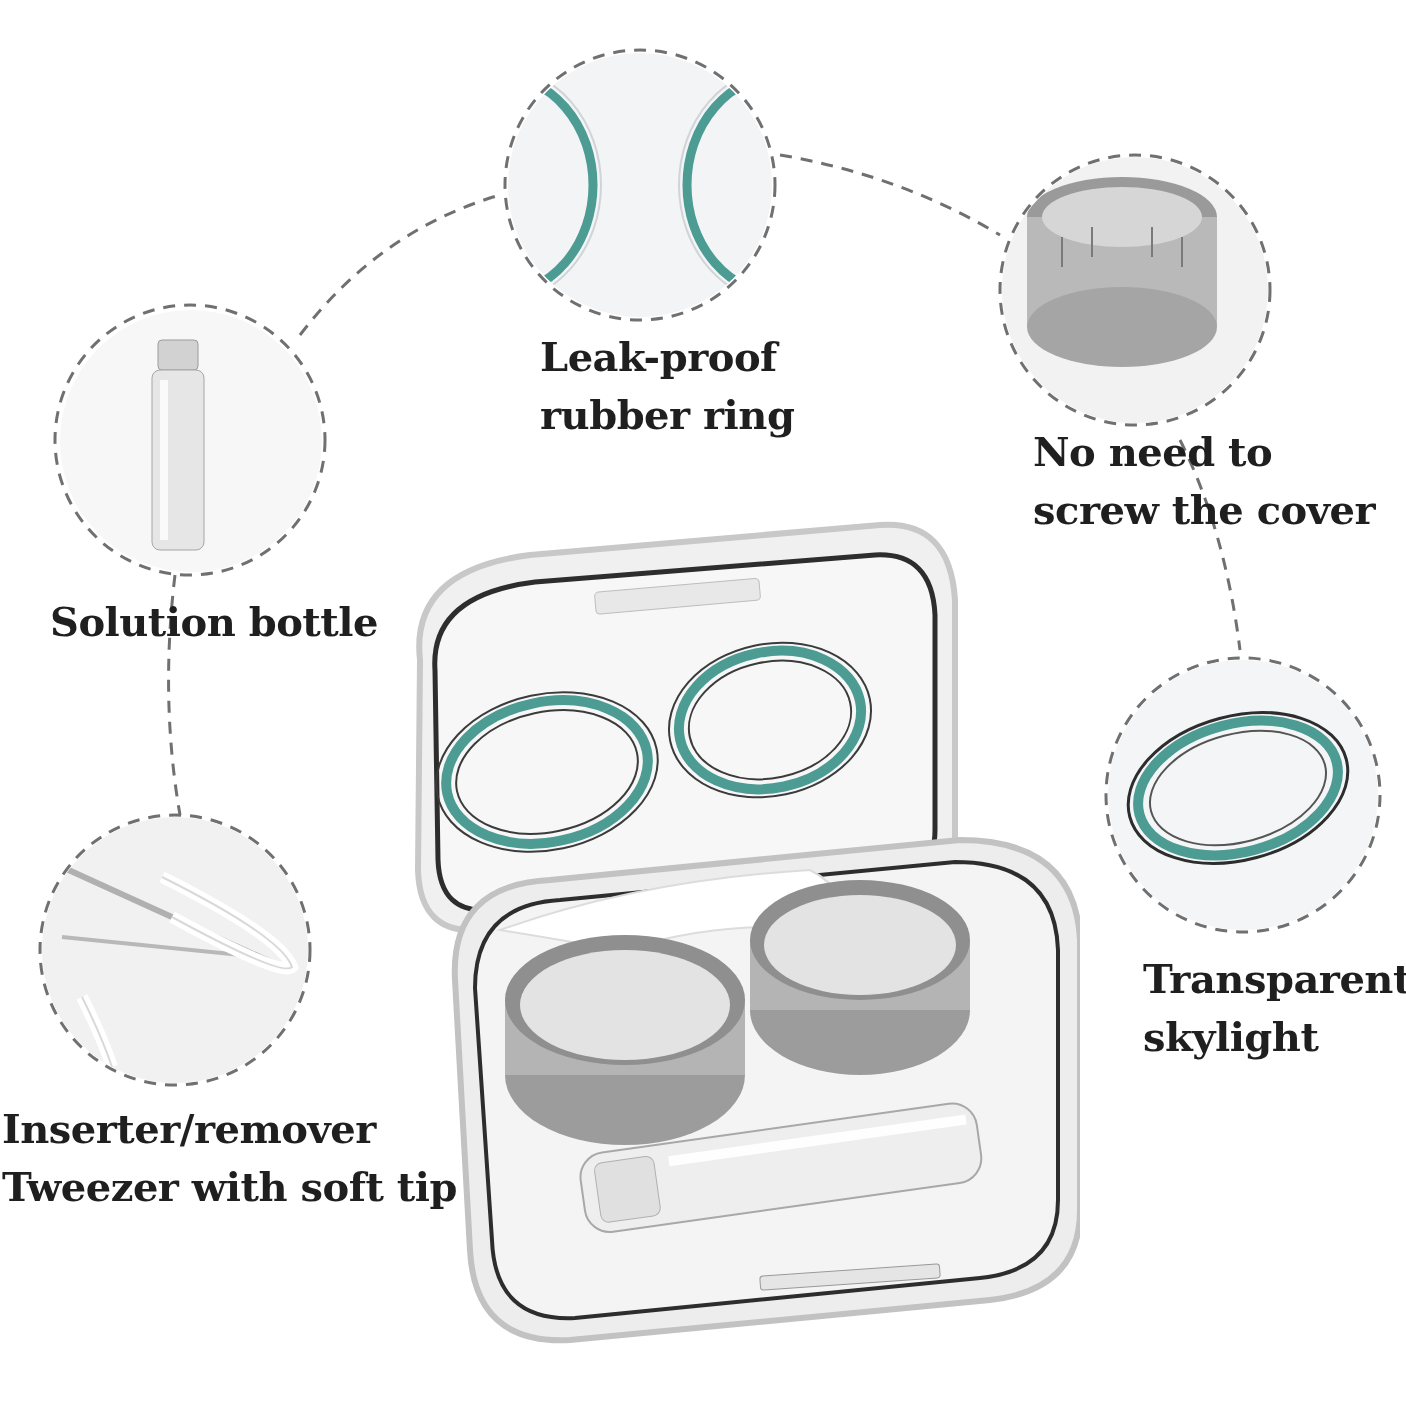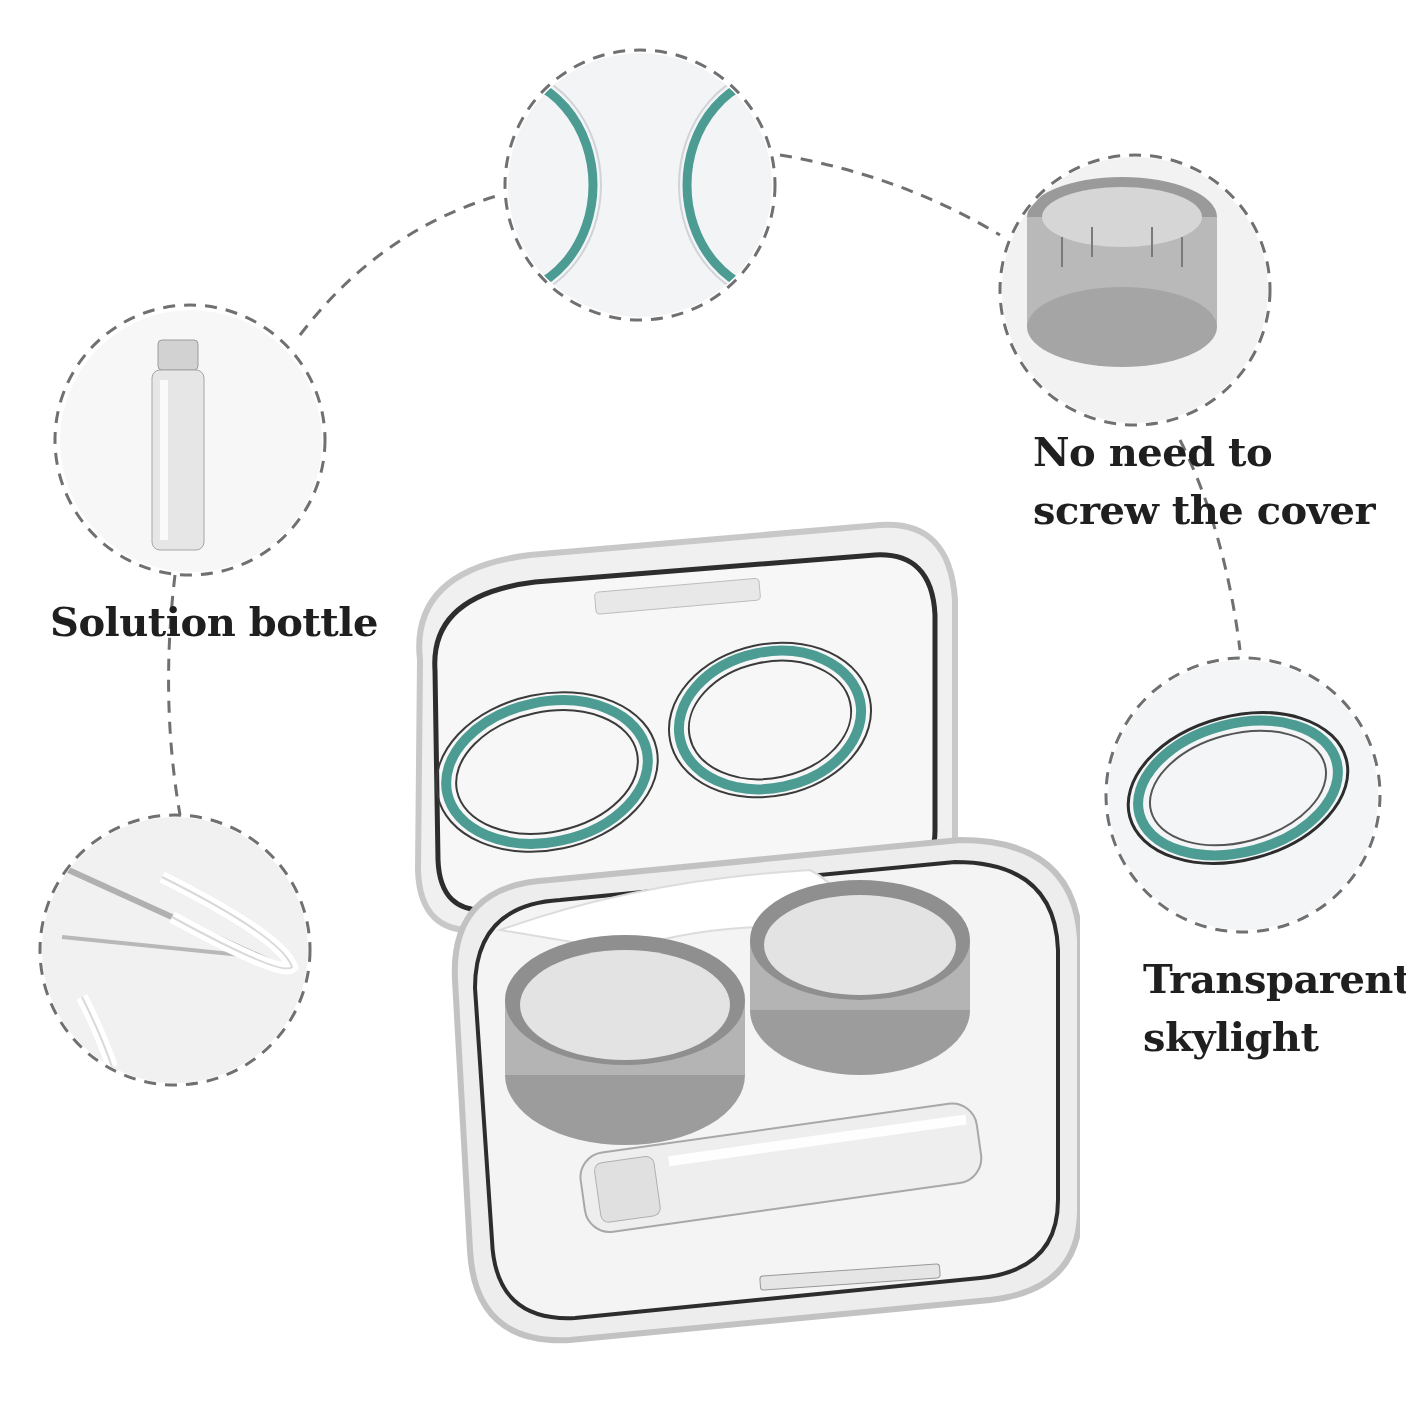--- a/index.html
+++ b/index.html
@@ -120,30 +120,36 @@
       <g transform="rotate(-8 420 650)">
         <rect x="200" y="615" width="400" height="80" rx="25" fill="#eeeeee" stroke="#a8a8a8" stroke-width="2"></rect>
         <rect x="215" y="625" width="60" height="60" rx="8" fill="#e0e0e0" stroke="#b0b0b0"></rect>
         <rect x="290" y="628" width="300" height="10" fill="#ffffff" opacity="0.9"></rect>
       </g>
       <rect x="380" y="760" width="180" height="14" rx="3" fill="#e5e5e5" stroke="#999" transform="rotate(-4 470 767)"></rect>
     </g>
   </svg>
 
   <div class="label" style="left:540px;top:328px;">
+    <div>Leak-proof</div>
+    <div>rubber ring</div>
   </div>
 
   <div class="label" style="left:50px;top:593px;">
     <div>Solution bottle</div>
   </div>
 
   <div class="label" style="left:1033px;top:423px;">
     <div>No need to</div>
     <div>screw the cover</div>
   </div>
 
   <div class="label" style="left:1143px;top:950px;">
     <div>Transparent</div>
     <div>skylight</div>
   </div>
 
+  <div class="label" style="left:2px;top:1100px;">
+    <div>Inserter/remover</div>
+    <div>Tweezer with soft tip</div>
+  </div>
 
 </div>
 
 </body></html>

